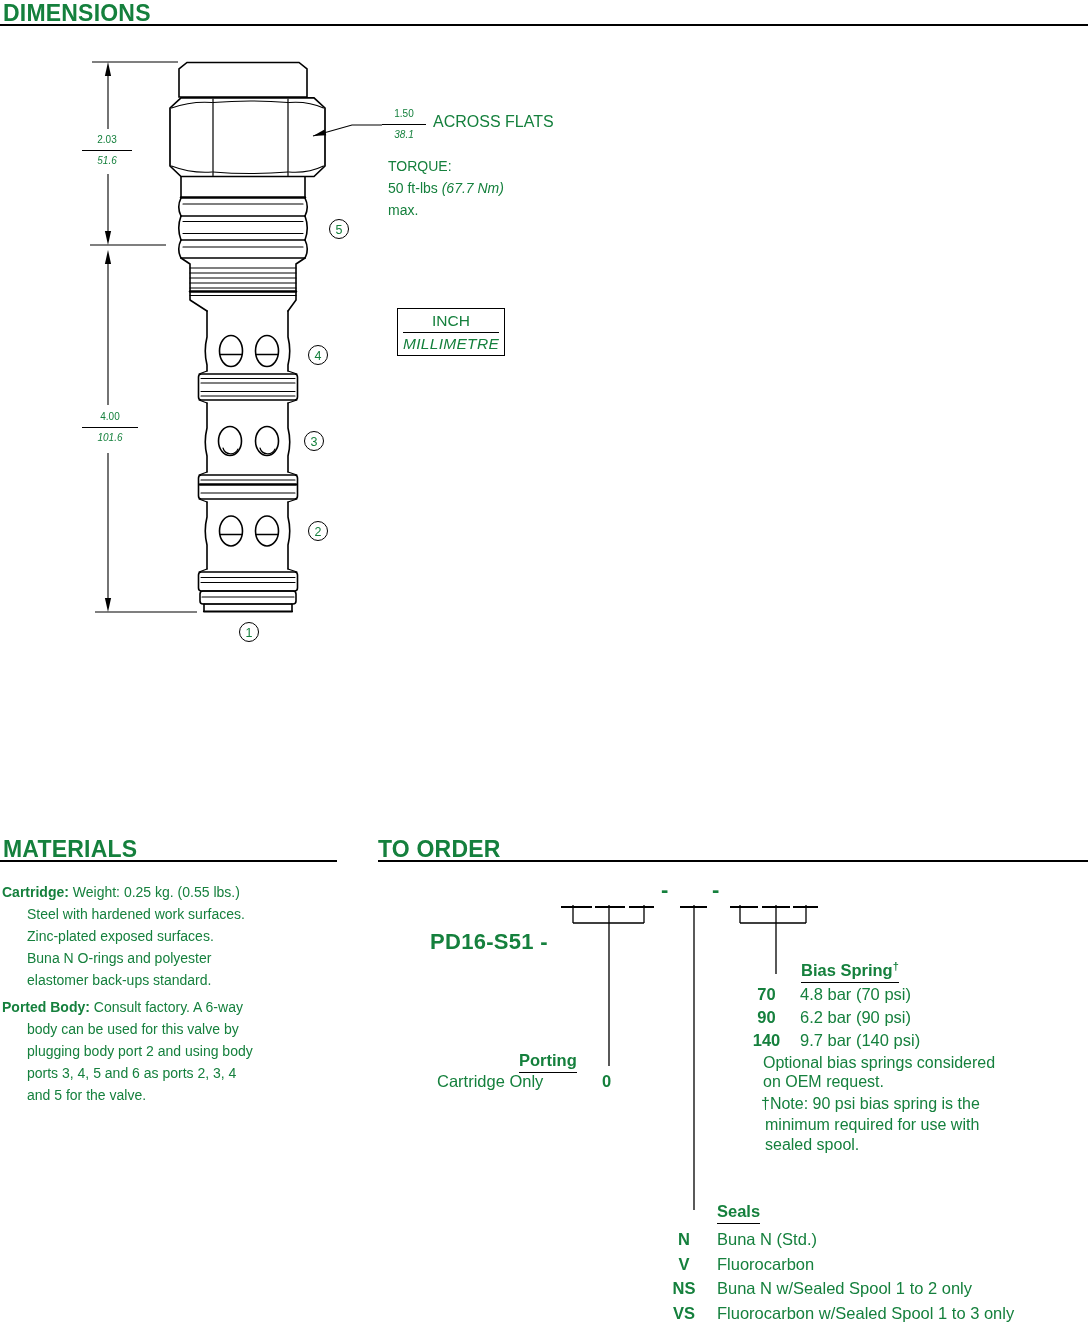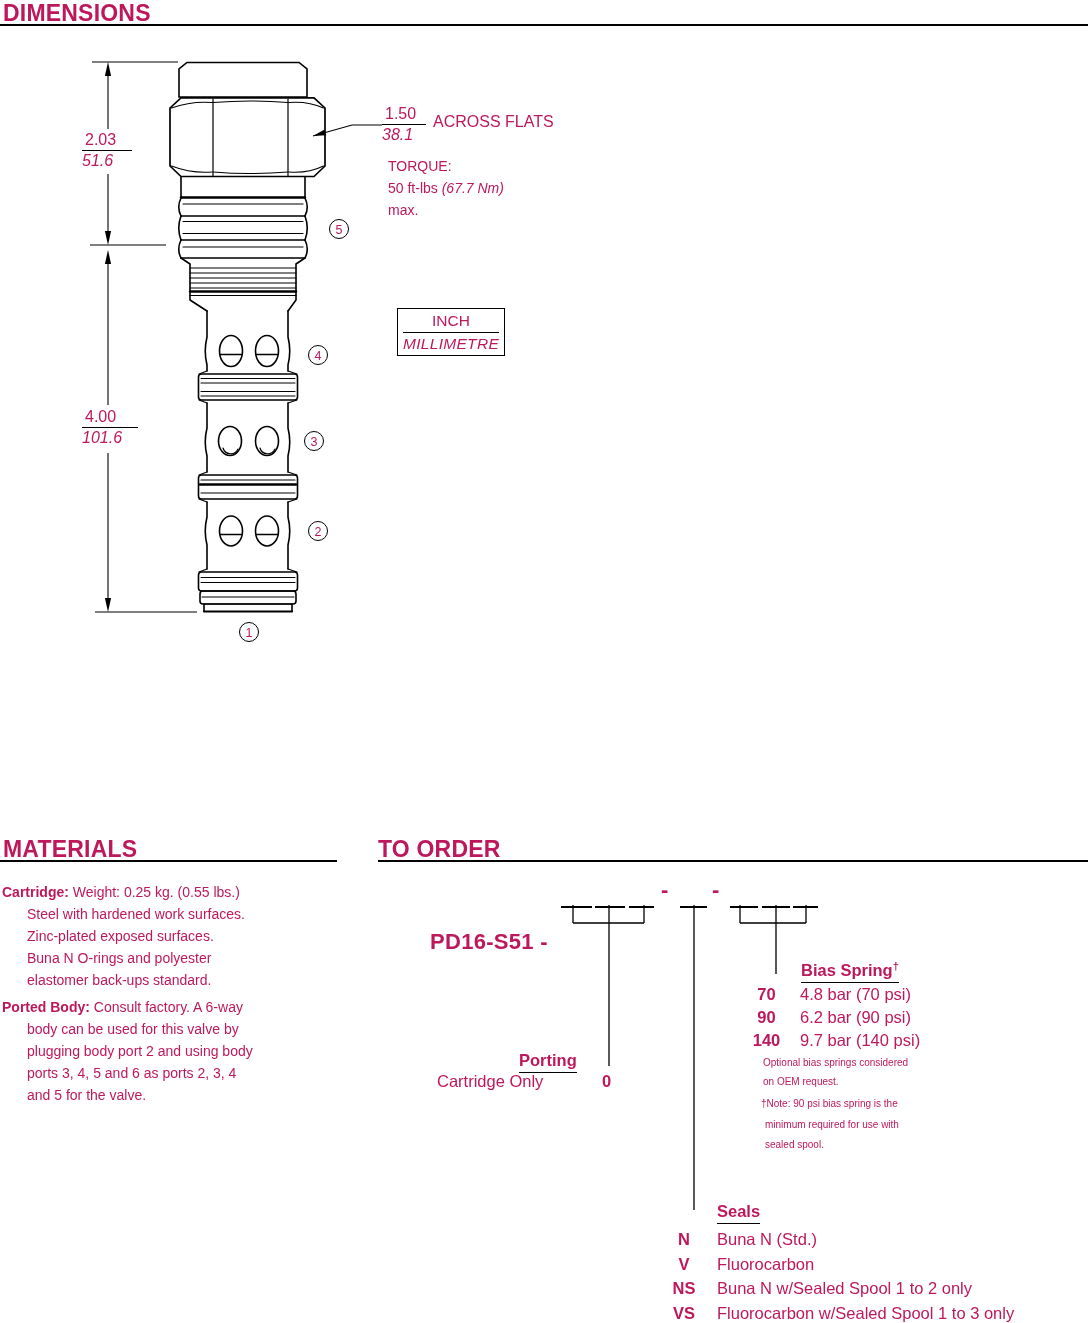--- a/index.html
+++ b/index.html
@@ -1,25 +1,25 @@
 <!DOCTYPE html>
 <html><head>
 <meta charset="utf-8">
 <style>
   html,body { margin:0; padding:0; background:#fff; }
   #page {
     position:relative; width:1088px; height:1323px; background:#fff;
-    font-family:"Liberation Sans", sans-serif; color:#be185d; overflow:hidden;
+    font-family:"Liberation Sans", sans-serif; color:#15803d; overflow:hidden;
   }
   .abs { position:absolute; white-space:nowrap; }
   .sec-title { font-size:23px; font-weight:bold; letter-spacing:0.2px; }
   .rule { position:absolute; height:2px; background:#000; }
   svg { position:absolute; left:0; top:0; }
   
-  .frac { position:absolute; font-size:16px; line-height:18px; background:#fff; }
+  .frac { position:absolute; text-align:center; font-size:10px; line-height:18px; background:#fff; }
   .frac .num { display:block; border-bottom:1.6px solid #000; padding:0 3px 1px 3px; }
   .frac .den { display:block; font-style:italic; padding-top:1px; }
   
   .callout {
     position:absolute; width:20px; height:20px; border:1.4px solid #000; border-radius:50%;
     font-size:12.5px; text-align:center; line-height:20px; background:#fff; box-sizing:border-box;
   }
   
   .ubox { position:absolute; border:1.7px solid #000; text-align:center; font-size:15.5px; padding:3px 5px 2px 5px; }
   .ubox .u-top { display:block; border-bottom:1.5px solid #000; padding:0 14px 2px 14px; }
@@ -32,21 +32,21 @@
   
   .model { font-size:22px; font-weight:bold; letter-spacing:0.3px; }
   .blank { position:absolute; height:2.3px; background:#000; }
   .opt-head { position:absolute; font-size:16.5px; font-weight:bold; border-bottom:1.7px solid #000; padding-bottom:1.5px; white-space:nowrap; }
   .opt-row { position:absolute; font-size:16.5px; white-space:nowrap; }
   .opt-row .code { display:inline-block; font-weight:bold; text-align:center; }
   .bias-row .code { width:51px; }
   .bias-row .desc { margin-left:8px; }
   .seal-row .code { width:32px; }
   .seal-row .desc { margin-left:17px; }
-  .smalltxt { position:absolute; font-size:10px; line-height:19px; white-space:nowrap; }
+  .smalltxt { position:absolute; font-size:16px; line-height:19px; white-space:nowrap; }
   .smalltxt.fn { line-height:20.5px; }
   .smalltxt.fn .cont { padding-left:4px; }
   sup.dag { font-size:11px; vertical-align:6px; }
 </style>
 </head>
 <body>
 
 <div id="page">
 
   <div class="abs sec-title" style="left:3px; top:0px;">DIMENSIONS</div>

